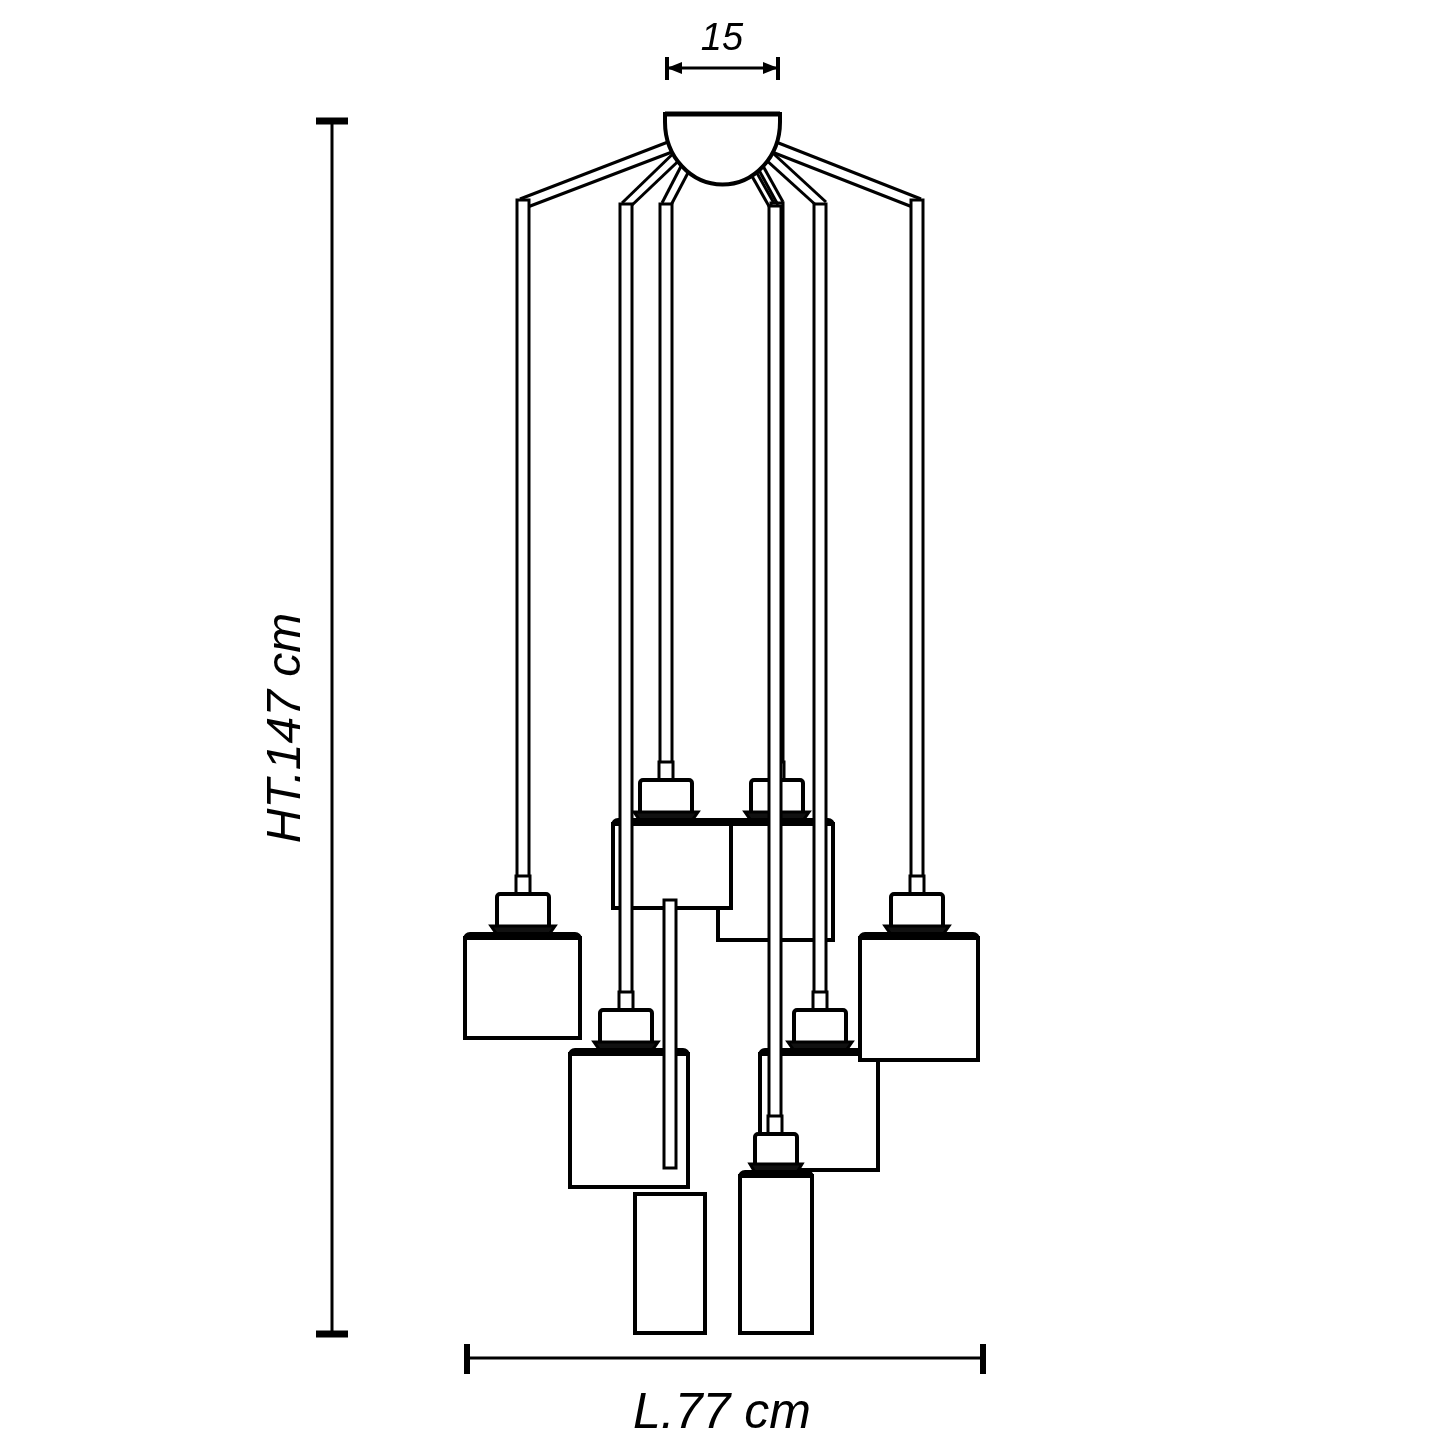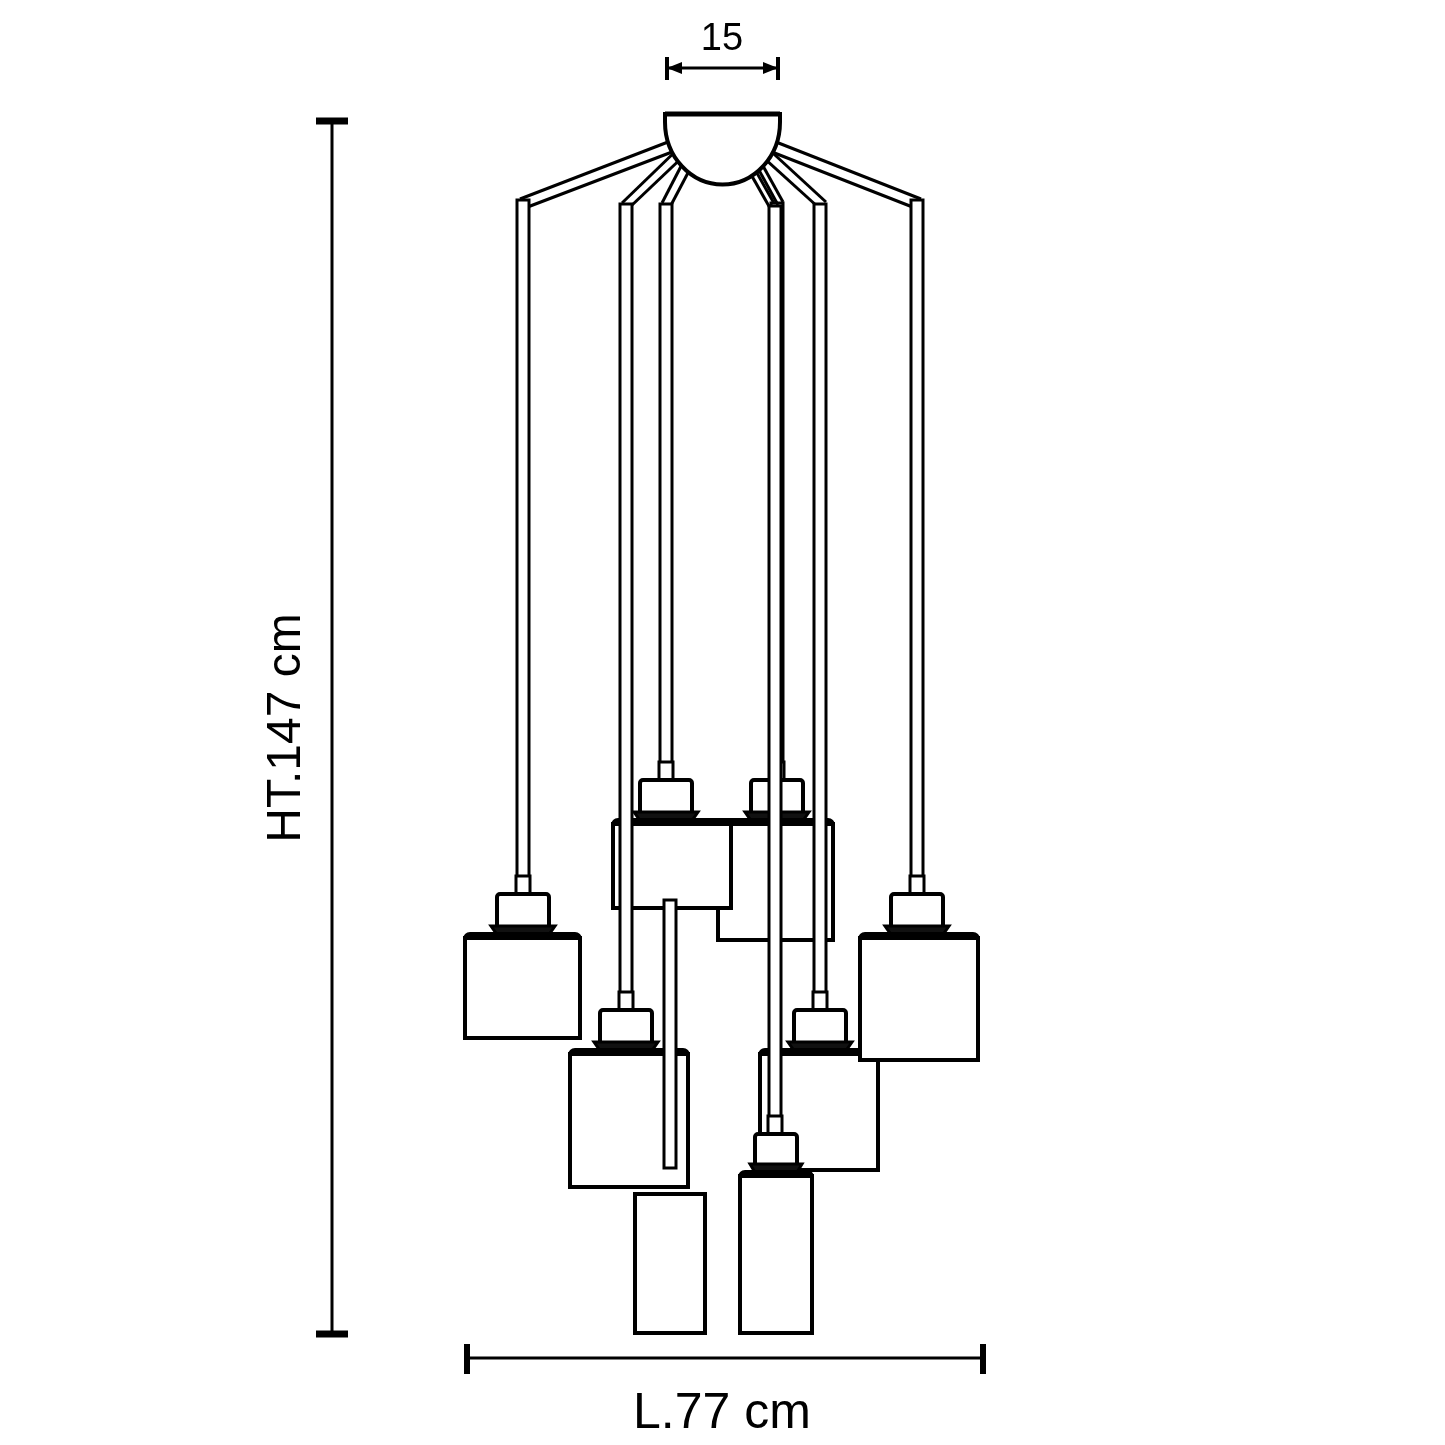--- a/index.html
+++ b/index.html
@@ -12,20 +12,21 @@
     height: 1445px;
     font-family: "Liberation Sans", sans-serif;
     overflow: hidden;
     position: relative;
   }
   #drawing-root {
     position: absolute;
     left: 0; top: 0;
     width: 1445px;
     height: 1101px;
+    font-style: italic;
   }
   svg.tech-drawing {
     display: block;
     width: 1445px;
     height: 1445px;
   }
   .dim-text {
     font-family: "Liberation Sans", sans-serif;
     fill: #000000;
   }

